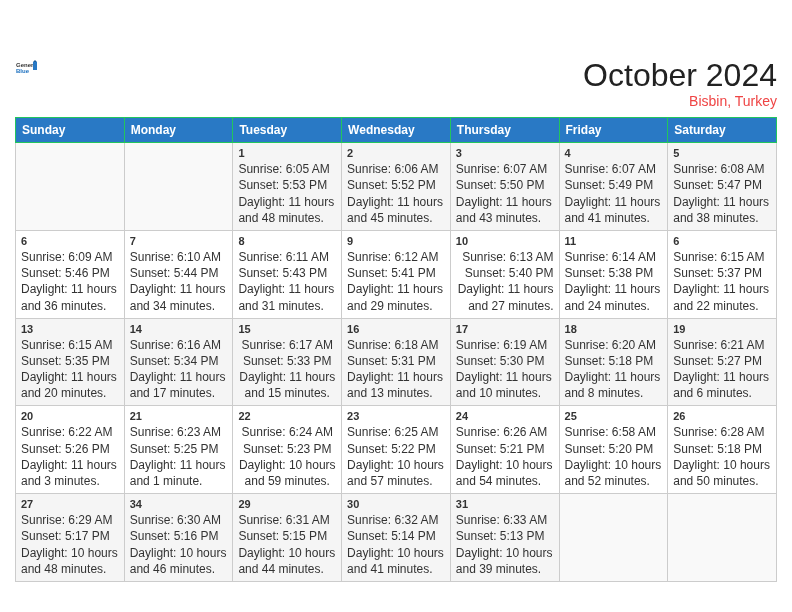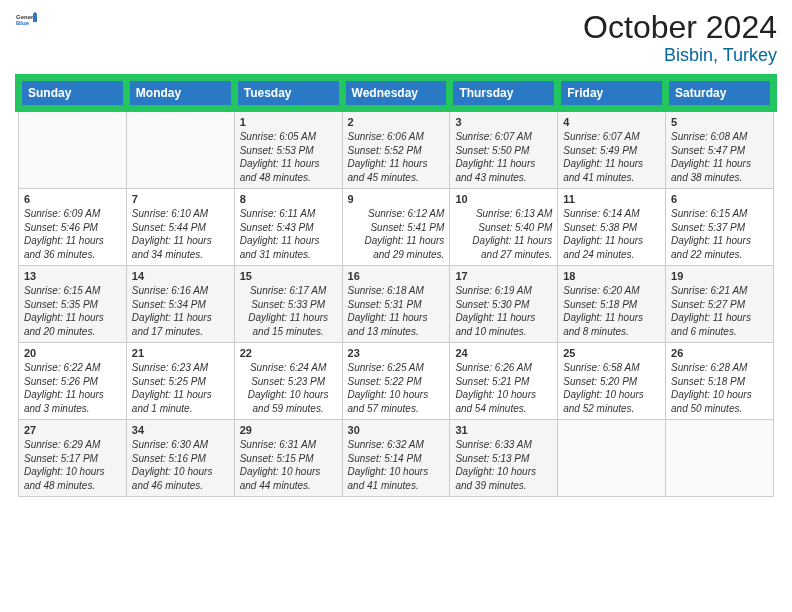--- a/index.html
+++ b/index.html
@@ -8,20 +8,21 @@
       background: #fff;
       width: 792px;
       height: 612px;
       overflow: hidden;
     }
     .page {
       width: 792px;
       height: 487px;
       background: #fff;
       padding: 10px 15px 10px 15px;
+      margin-top: 48px;
     }
     .header {
       display: flex;
       justify-content: space-between;
       align-items: flex-start;
       margin-bottom: 8px;
     }
     .logo {
       display: flex;
       align-items: center;
@@ -34,36 +35,36 @@
     .title-block {
       text-align: right;
     }
     .month-title {
       font-size: 32px;
       font-weight: normal;
       color: #222;
       line-height: 1.1;
     }
     .location {
-      font-size: 18px;
-      color: #0369a1;
+      font-size: 14px;
+      color: #ef4444;
     }
     table {
       width: 100%;
       border-collapse: collapse;
       table-layout: fixed;
     }
     thead tr th {
       background-color: #2979c5;
       color: #fff;
       text-align: left;
       padding: 5px 6px;
       font-size: 12px;
       font-weight: bold;
-      border: 7px solid #22c55e;
+      border: 1px solid #22c55e;
     }
     tbody tr td {
       border: 1px solid #ccc;
       vertical-align: top;
       padding: 4px 5px;
       font-size: 9.5px;
       color: #333;
       height: 72px;
       background: #fff;
     }
@@ -73,24 +74,23 @@
     tbody tr:nth-child(even) td {
       background: #fff;
     }
     .day-num {
       font-weight: bold;
       font-size: 11px;
       display: block;
       margin-bottom: 2px;
     }
     .day-info {
-      font-size: 10px;
+      font-size: 12px;
       line-height: 1.35;
       color: #333;
-      font-style: italic;
     }
     .empty-cell {
       background: #f9f9f9 !important;
     }
   </style>
 </head>
 <body>
 
 <div class="page">
   <div class="header">
@@ -169,21 +169,21 @@
 Daylight: 11 hours and 34 minutes.</div>
           </td>
           <td>
             <span class="day-num">8</span>
             <div class="day-info" style="white-space: pre-line;">Sunrise: 6:11 AM
 Sunset: 5:43 PM
 Daylight: 11 hours and 31 minutes.</div>
           </td>
           <td>
             <span class="day-num">9</span>
-            <div class="day-info" style="white-space: pre-line; text-align: right;">Sunrise: 6:12 AM
+            <div class="day-info" style="white-space: pre-line;">Sunrise: 6:12 AM
 Sunset: 5:41 PM
 Daylight: 11 hours and 29 minutes.</div>
           </td>
           <td>
             <span class="day-num">10</span>
             <div class="day-info" style="white-space: pre-line; text-align: right;">Sunrise: 6:13 AM
 Sunset: 5:40 PM
 Daylight: 11 hours and 27 minutes.</div>
           </td>
           <td>

